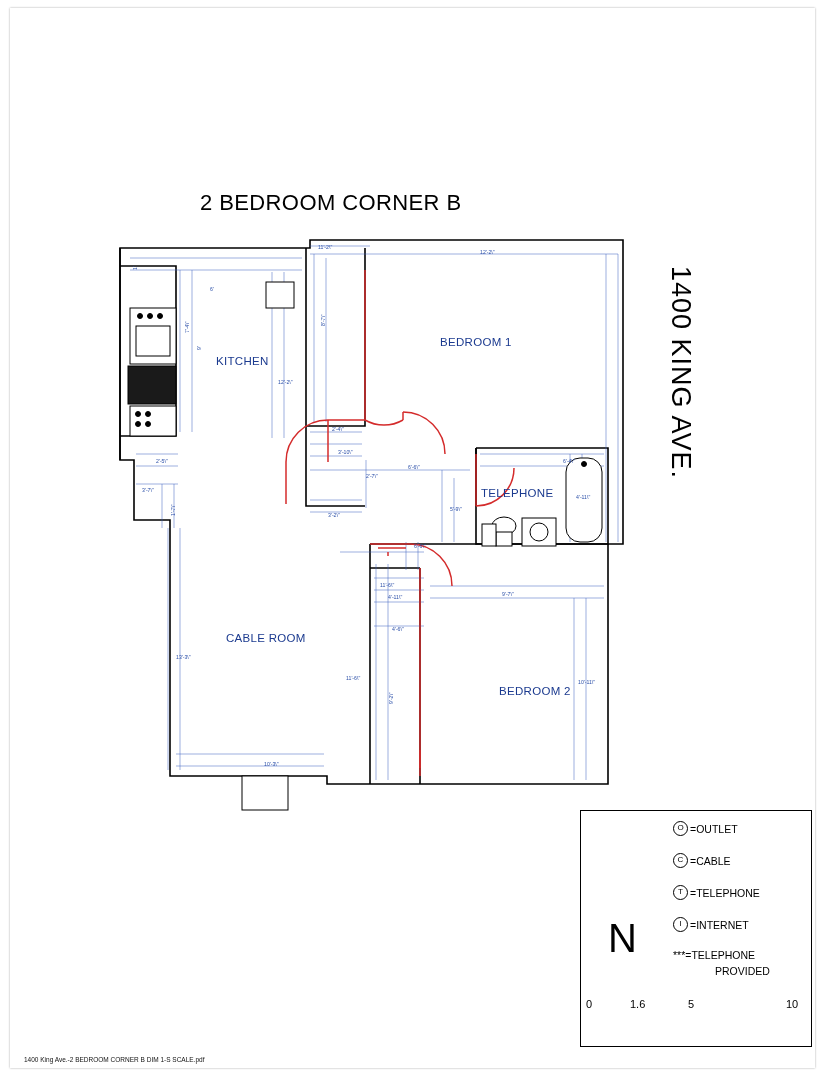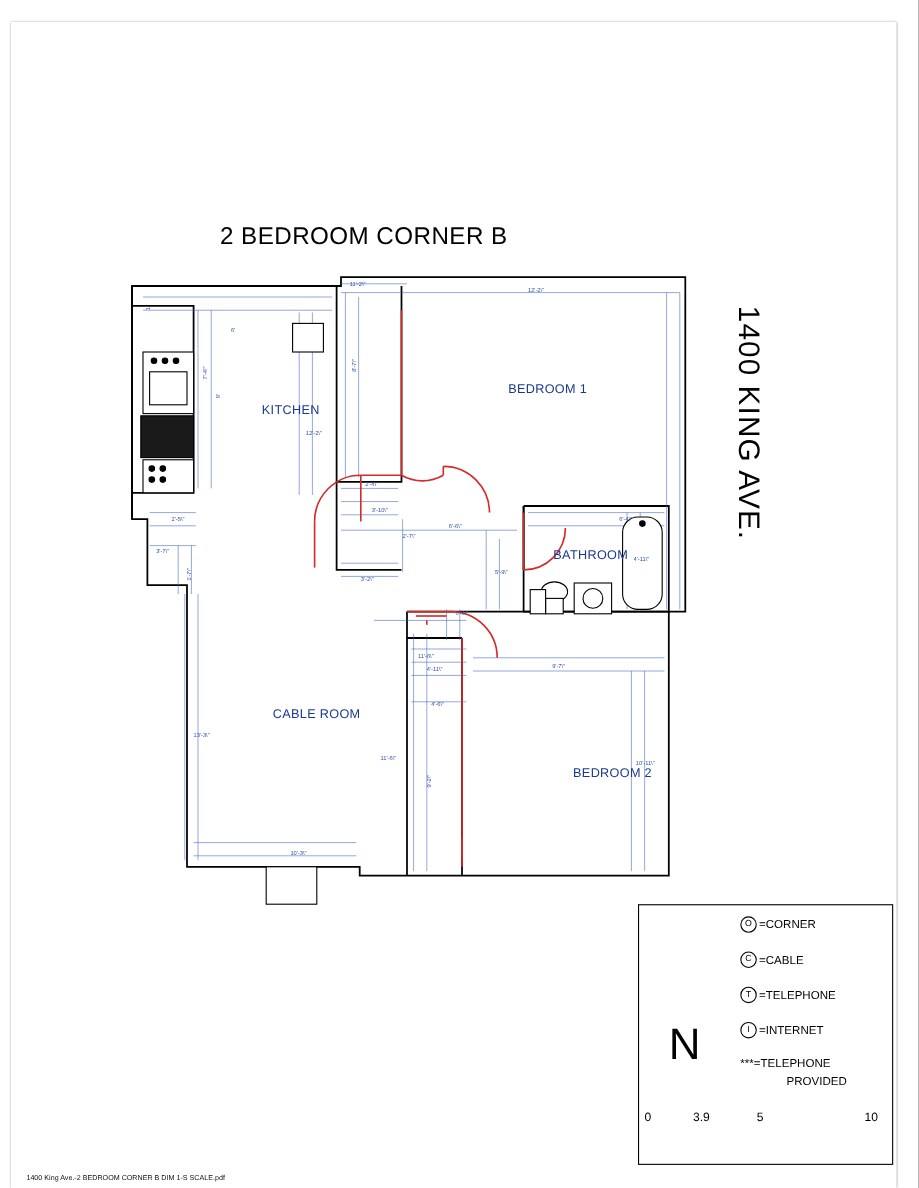--- a/index.html
+++ b/index.html
@@ -11,21 +11,21 @@
     position: relative;
     width: 835px;
     height: 1080px;
     background: #ffffff;
     overflow: hidden;
     font-family: "Liberation Sans", sans-serif;
   }
   #sheet {
     position: absolute;
     left: 10px;
-    top: 20px;
+    top: 8px;
     width: 805px;
     height: 1060px;
     background: #ffffff;
     box-shadow: 0 0 2px rgba(0,0,0,0.35);
   }
   .plan-title {
     position: absolute;
     left: 190px;
     top: 182px;
     font-size: 22px;
@@ -58,21 +58,20 @@
     top: 0;
     width: 835px;
     height: 1080px;
   }
   .room-label {
     position: absolute;
     font-size: 11.5px;
     color: #1b3a8f;
     white-space: nowrap;
     letter-spacing: 0.3px;
-    margin-left: 22px;
   }
   .dim-label {
     position: absolute;
     font-size: 5.2px;
     color: #2b4fa8;
     white-space: nowrap;
   }
   .dim-label.vert {
     transform-origin: left top;
     transform: rotate(-90deg);
@@ -262,21 +261,21 @@
         <path d="M580,1015 L790,1015"></path>
         <path d="M580,1015 L580,1028"></path>
         <path d="M632,1015 L632,1024"></path>
         <path d="M684,1015 L684,1024"></path>
         <path d="M790,1015 L790,1028"></path>
       </g>
     </svg>
 
     <div class="room-label" style="left:206px; top:347px;">KITCHEN</div>
     <div class="room-label" style="left:430px; top:328px;">BEDROOM 1</div>
-    <div class="room-label" style="left:471px; top:479px;">BATHROOM</div>
+    <div class="room-label" style="left:471px; top:479px;">TELEPHONE</div>
     <div class="room-label" style="left:216px; top:624px;">CABLE ROOM</div>
     <div class="room-label" style="left:455px; top:677px;padding-left:34px;">BEDROOM 2</div>
 
     <div class="dim-label" style="left:470px; top:241px;">12'-2\"</div>
     <div class="dim-label" style="left:308px; top:236px;">11'-2\"</div>
     <div class="dim-label vert" style="left:310px; top:318px;">8'-7\"</div>
     <div class="dim-label" style="left:200px; top:278px;">6'</div>
     <div class="dim-label vert" style="left:122px; top:262px;">1'</div>
     <div class="dim-label vert" style="left:174px; top:325px;">7'-4\"</div>
     <div class="dim-label vert" style="left:186px; top:342px;">9'</div>
@@ -299,39 +298,39 @@
     <div class="dim-label" style="left:378px; top:586px;">4'-11\"</div>
     <div class="dim-label" style="left:492px; top:583px;">9'-7\"</div>
     <div class="dim-label" style="left:382px; top:618px;">4'-6\"</div>
     <div class="dim-label vert" style="left:378px; top:696px;">9'-2\"</div>
     <div class="dim-label" style="left:568px; top:671px;">10'-11\"</div>
     <div class="dim-label" style="left:254px; top:753px;">10'-3\"</div>
 
     <div class="legend">
       <div class="legend-row" style="left:92px; top:10px;">
         <span class="sym">O</span>
-        <span>=CORNER</span>
+        <span>=OUTLET</span>
       </div>
       <div class="legend-row" style="left:92px; top:42px;">
         <span class="sym">C</span>
         <span>=CABLE</span>
       </div>
       <div class="legend-row" style="left:92px; top:74px;">
         <span class="sym">T</span>
         <span>=TELEPHONE</span>
       </div>
       <div class="legend-row" style="left:92px; top:106px;">
         <span class="sym">I</span>
         <span>=INTERNET</span>
       </div>
       <div class="legend-opt" style="left:92px; top:138px;">***=TELEPHONE</div>
       <div class="legend-opt" style="left:134px; top:154px;text-align:center;">PROVIDED</div>
     </div>
 
     <div class="north-letter">N</div>
 
     <div class="scale-num" style="left:576px; top:990px;">0</div>
-    <div class="scale-num" style="left:620px; top:990px;">3.9</div>
+    <div class="scale-num" style="left:620px; top:990px;">1.6</div>
     <div class="scale-num" style="left:678px; top:990px;">5</div>
     <div class="scale-num" style="left:776px; top:990px;text-align:right;">10</div>
 
   </div>
 </div>
 
 </body></html>

